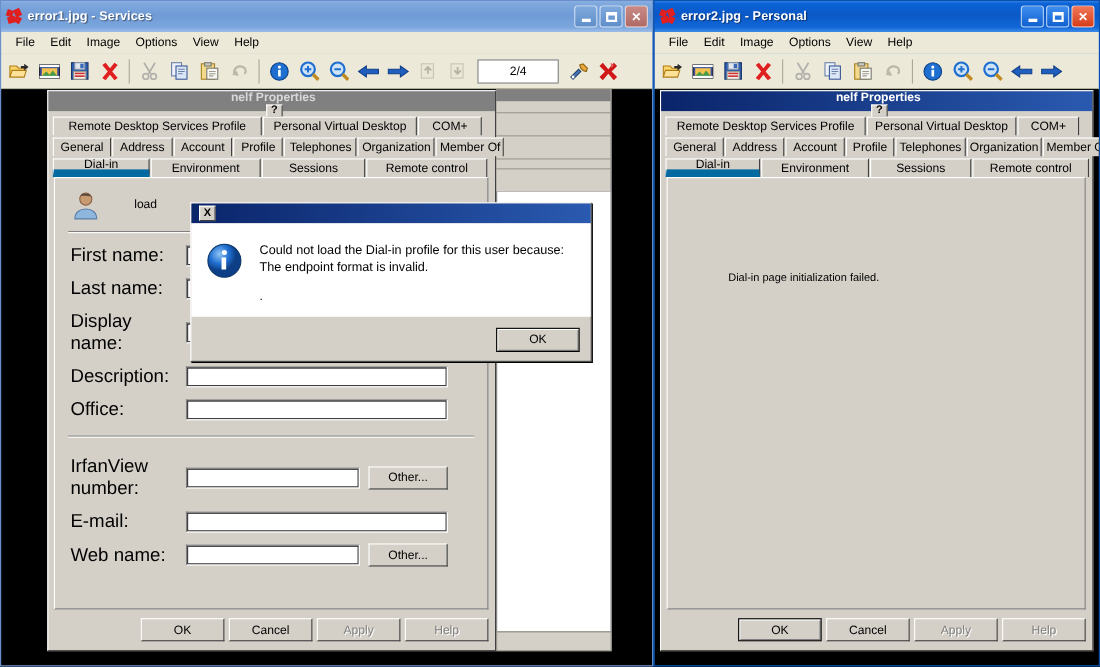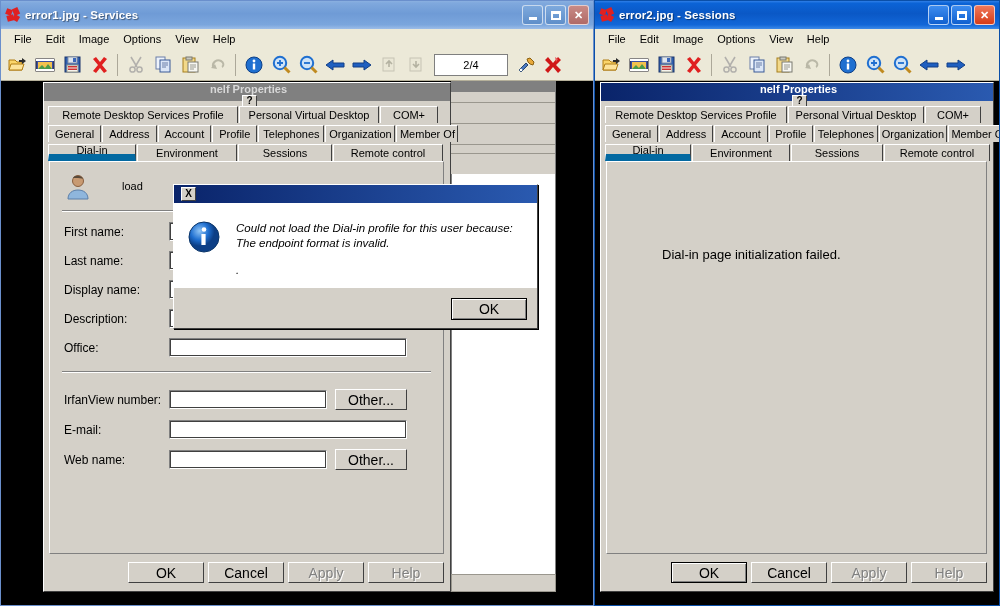--- a/index.html
+++ b/index.html
@@ -132,63 +132,63 @@
     border-right: 1px solid #808080; border-bottom: 1px solid #808080;
     position: relative;
   }
 
   .user-row { display: flex; align-items: center; padding: 10px 0 6px 14px; }
   .user-ico { width: 28px; height: 28px; position: relative; margin-right: 30px;}
   .user-name { font-size: 11px; }
   .hsep { height: 2px; border-top: 1px solid #808080; border-bottom: 1px solid #fff; margin: 4px 12px 10px 12px; }
 
   .frow { display: flex; align-items: center; margin: 0 0 10px 14px; }
-  .flabel { width: 105px; font-size: 12px; }
+  .flabel { width: 105px; font-size: 17px; }
   .finput {
     height: 19px; background: #fff;
     border-top: 1px solid #808080; border-left: 1px solid #808080;
     border-right: 1px solid #fff; border-bottom: 1px solid #fff;
     outline: 1px solid #404040; outline-offset: -2px;
     font-size: 11px; padding: 2px 3px; line-height: 14px;
     box-shadow: inset 1px 1px 0 #404040;
   }
   .btn {
     background: #d4d0c8; height: 21px; min-width: 72px;
     border-top: 1px solid #fff; border-left: 1px solid #fff;
     border-right: 1px solid #404040; border-bottom: 1px solid #404040;
-    font-size: 14px; display: inline-flex; align-items: center;
+    font-size: 11px; display: inline-flex; align-items: center;
     justify-content: center; color: #000;
   }
   .btn.disabled { color: #808080; text-shadow: 1px 1px 0 #fff; }
   .btn.default { border: 1px solid #000; box-shadow: inset 1px 1px 0 #fff, inset -1px -1px 0 #808080; }
   .dlgfooter { position: absolute; right: 8px; bottom: 6px; display: flex; gap: 4px; }
 
   
   .msgbox {
     position: absolute; background: #d4d0c8;
     border-top: 1px solid #fff; border-left: 1px solid #fff;
     border-right: 1px solid #404040; border-bottom: 1px solid #404040;
     box-shadow: 1px 1px 0 #000;
   }
   .msg-title {
     height: 18px; background: linear-gradient(to right,#0a246a,#2a5ab0);
     color: #fff; font-weight: bold; font-size: 11px;
     display: flex; align-items: center; padding: 0 2px 0 5px;
   }
   .msg-title .t { flex: 1 1 auto; }
-  .msg-body { background: #fff; margin: 0; padding: 18px 14px 10px 14px; display: flex; position: relative; font-style: italic;}
+  .msg-body { background: #fff; margin: 0; padding: 18px 14px 10px 14px; display: flex; position: relative;}
   .info-ico { width: 32px; height: 32px; flex: 0 0 auto; margin-right: 16px; position: relative; }
   .msg-text { font-size: 11.5px; line-height: 15px; color: #000; max-width: 280px;}
   .msg-dot { position: absolute; left: 62px; bottom: 12px; font-size: 11px; color:#000; }
   .msg-foot { height: 42px; display: flex; align-items: center; justify-content: flex-end; padding-right: 10px; }
 
   
   .ghost { position: absolute; background: #d4d0c8; }
 
-  .center-msg { position:absolute; font-size: 13px; color:#000; }
+  .center-msg { position:absolute; font-size: 10px; color:#000; }
 </style>
 </head>
 <body>
 
 <div class="screen">
 
   <div class="ivwin win-frame-inactive" id="win-left">
 
     <div class="titlebar inactive">
       <span class="title-icon">
@@ -479,21 +479,21 @@
 
   <div class="ivwin win-frame-active" id="win-right">
 
     <div class="titlebar active">
       <span class="title-icon">
         <span class="b1"></span>
           <span class="b2"></span>
           <span class="b3"></span>
           <span class="b4"></span>
       </span>
-      <span class="title-text">error2.jpg - Sessions</span>
+      <span class="title-text">error2.jpg - Personal</span>
       <span class="win-btns">
         <span class="wb">
             <span class="min-glyph"></span>
           </span>
         <span class="wb">
             <span class="max-glyph"></span>
           </span>
         <span class="wb close">✕</span>
       </span>
     </div>

